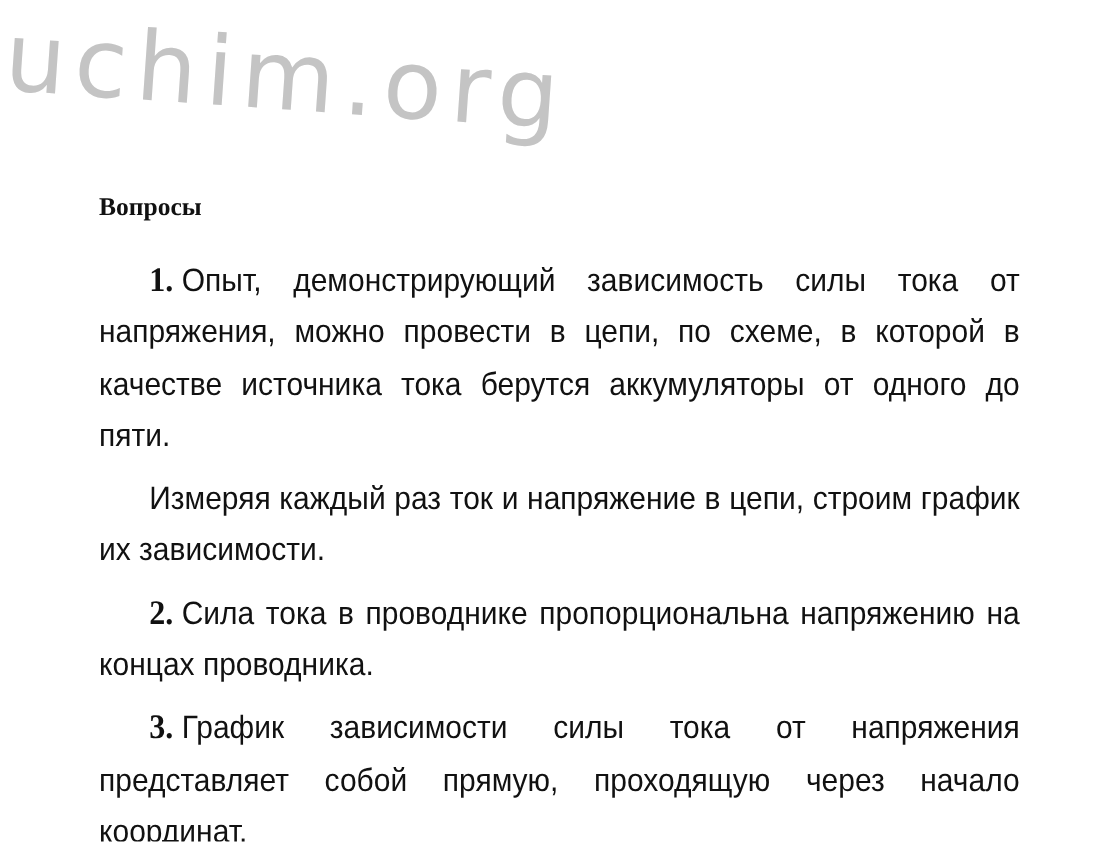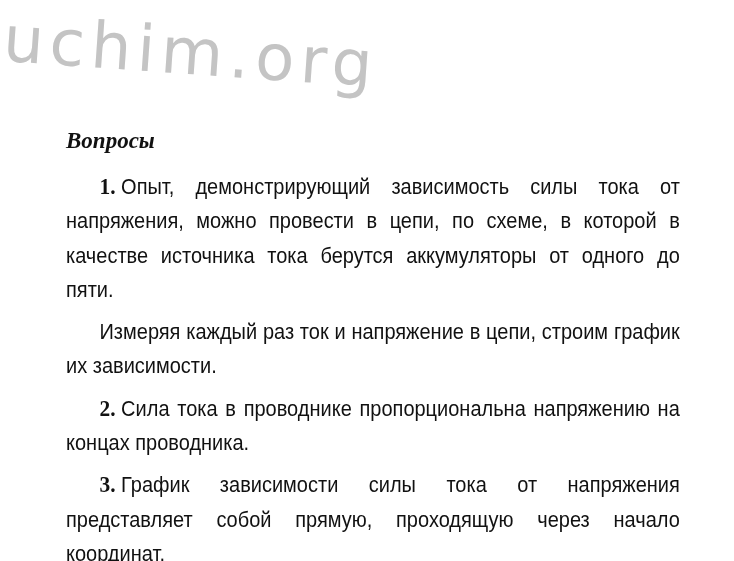--- a/index.html
+++ b/index.html
@@ -44,23 +44,22 @@
       display: block;
       padding-left: 38px;
     }
     .section-heading {
       position: absolute;
       left: 66px;
       top: 128px;
       margin: 0;
       font-family: "Liberation Serif", serif;
       font-weight: bold;
-      font-size: 23px;
+      font-size: 17px;
       z-index: 1;
-      font-style: italic;
     }
     .answers {
       position: absolute;
       left: 66px;
       top: 170px;
       width: 614px;
       font-family: "Liberation Sans", sans-serif;
       font-size: 21.5px;
       line-height: 34.3px;
       transform: scaleX(0.93);

